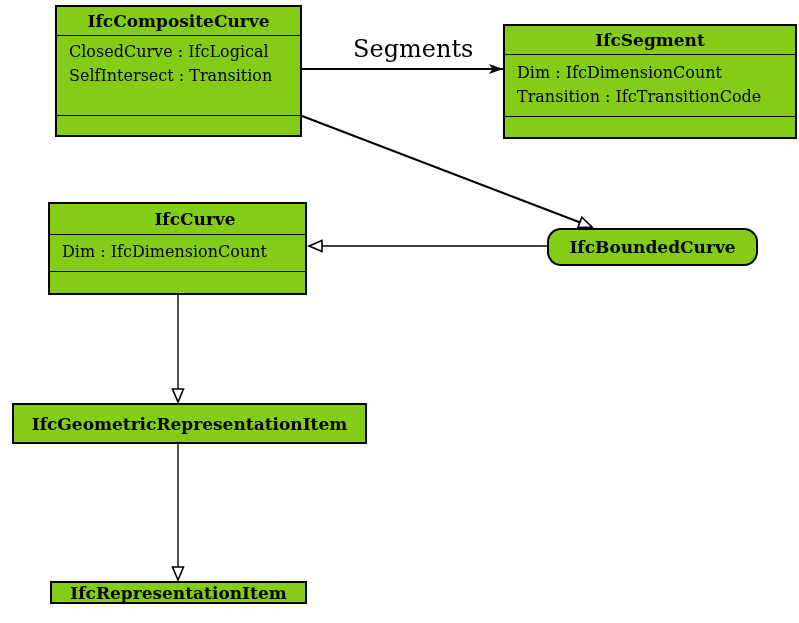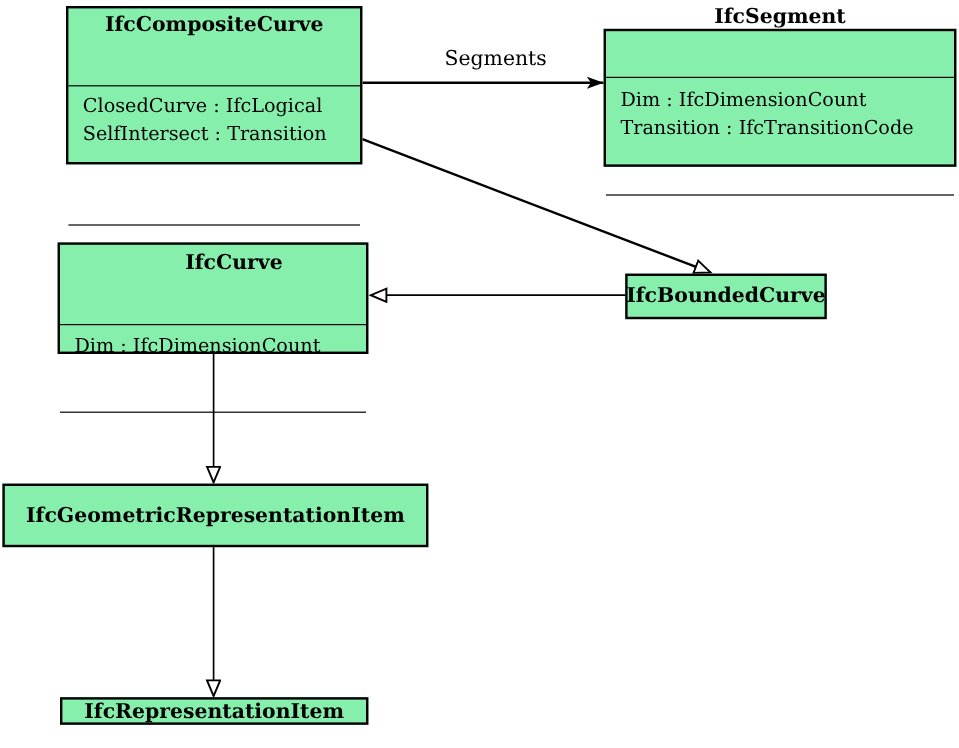--- a/index.html
+++ b/index.html
@@ -18,26 +18,25 @@
   }
   .edges-svg {
     position: absolute;
     left: 0;
     top: 0;
     width: 799px;
     height: 623px;
   }
   .uml-class {
     position: absolute;
-    background: #86efac;
+    background: #84cc16;
     border: 2px solid #000000;
     box-sizing: border-box;
     display: flex;
     flex-direction: column;
-    gap: 36px;
   }
   .uml-title {
     font-weight: bold;
     font-size: 17px;
     display: flex;
     align-items: center;
     justify-content: center;
     flex: 0 0 auto;
   }
   .uml-attrs {
@@ -53,36 +52,36 @@
   }
   .uml-empty {
     border-top: 1px solid #000000;
     flex: 1 1 auto;
   }
   .uml-single .uml-title {
     flex: 1 1 auto;
   }
   .edge-label {
     position: absolute;
-    font-size: 17px;
+    font-size: 24px;
     line-height: 24px;
     text-align: center;
   }
   
   #box-composite      { left: 55px;  top: 5px;   width: 247px; height: 132px; }
   #box-composite .uml-title { height: 28px; }
   #box-composite .uml-attrs { height: 80px; }
   #box-segment        { left: 503px; top: 24px;  width: 294px; height: 115px; justify-content: center; }
   #box-segment .uml-title { height: 28px; }
   #box-segment .uml-attrs { height: 62px; padding-top: 6px; }
   #box-curve          { left: 48px;  top: 202px; width: 259px; height: 93px; }
   #box-curve .uml-title { height: 30px; padding-left: 35px; }
   #box-curve .uml-attrs { height: 37px; padding-top: 5px; }
-  #box-bounded        { left: 521px; top: 228px; width: 168px; height: 38px; }
-  #box-geometric      { left: 2px;   top: 403px; width: 355px; height: 53px; }
+  #box-bounded        { left: 547px; top: 228px; width: 211px; height: 38px; border-radius: 14px; }
+  #box-geometric      { left: 12px;   top: 403px; width: 355px; height: 41px; }
   #box-representation { left: 50px;  top: 581px; width: 257px; height: 23px; }
   #label-segments     { left: 353px; top: 37px;  width: 120px; }
 </style>
 </head>
 <body>
 
 <div class="canvas">
 
   <svg class="edges-svg" width="799" height="623" viewBox="0 0 799 623" xmlns="http://www.w3.org/2000/svg">
     <defs>

